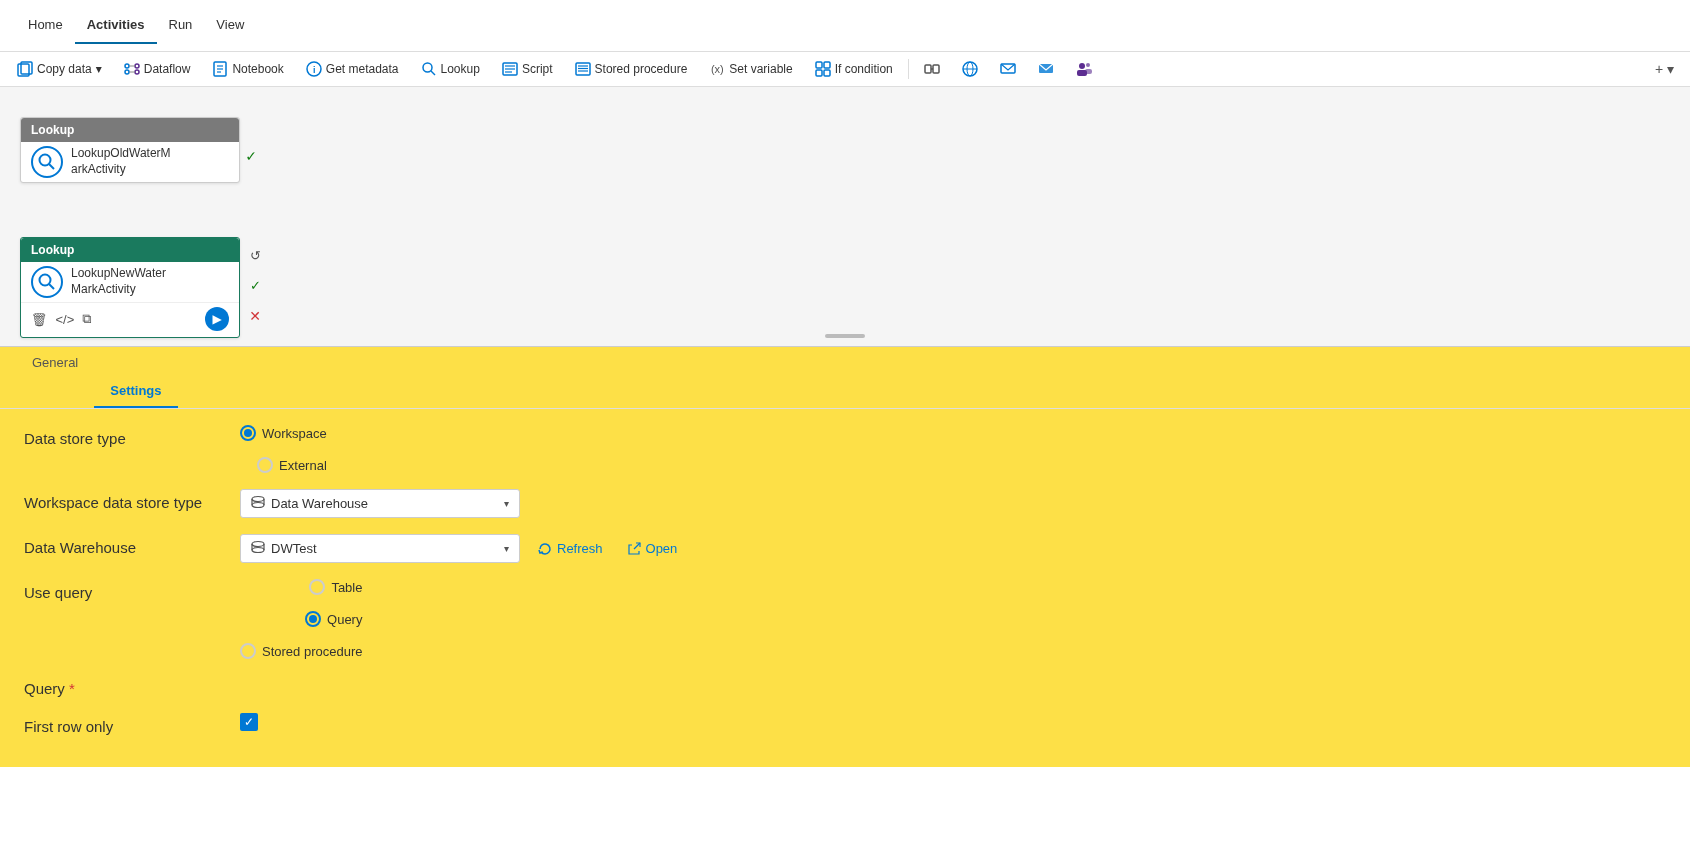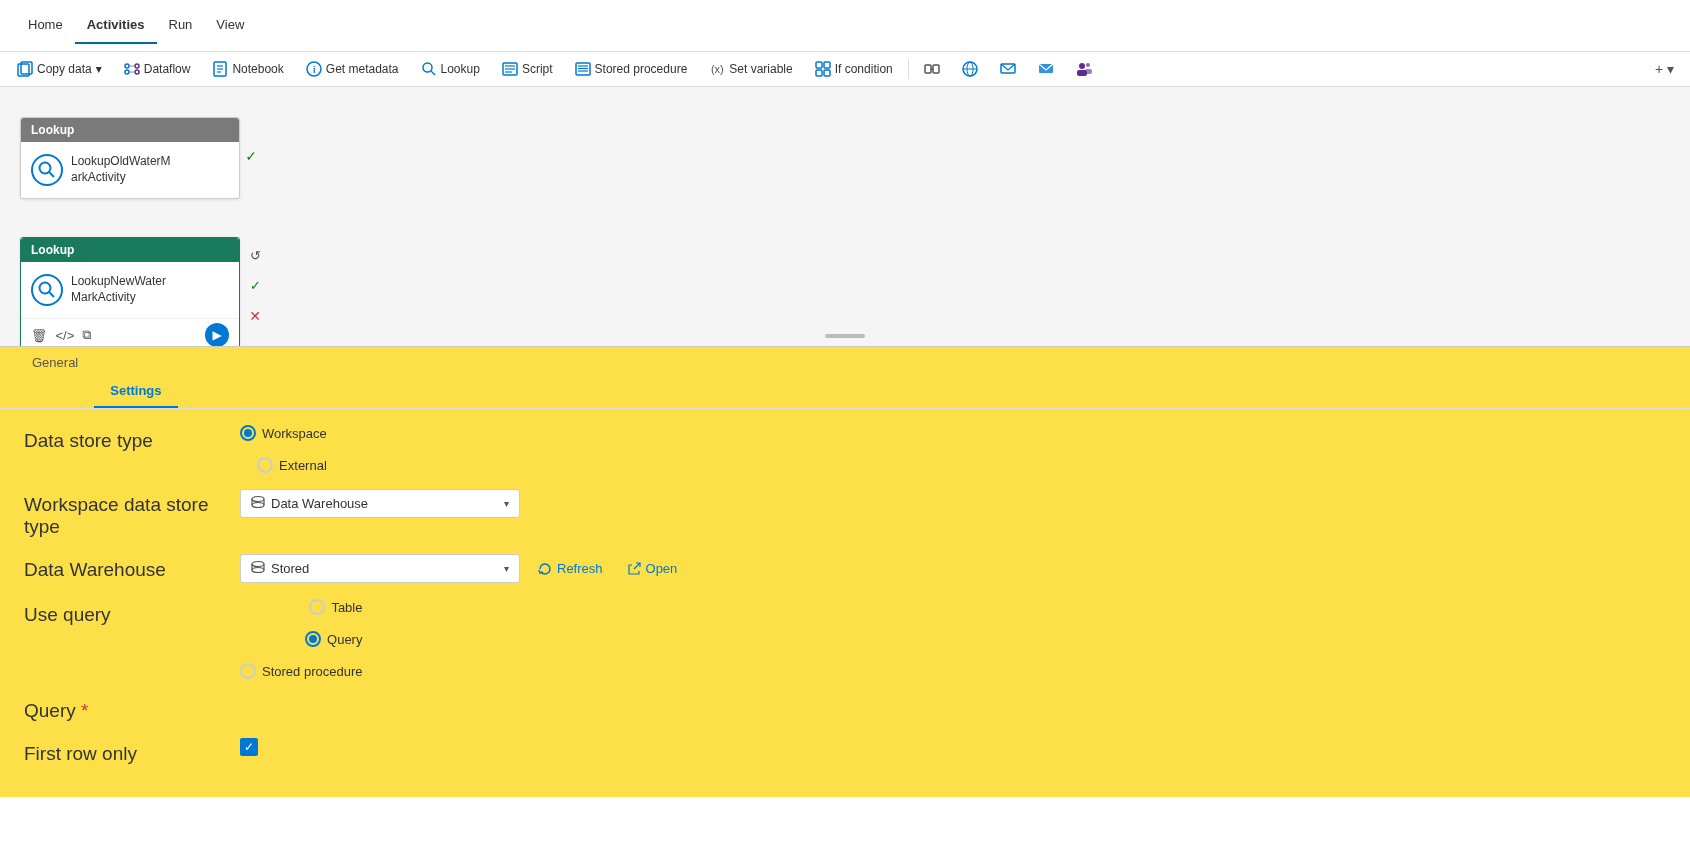--- a/index.html
+++ b/index.html
@@ -45,21 +45,21 @@
       position: absolute; background: #fff; border: 1px solid #ccc;
       border-radius: 3px; width: 220px; box-shadow: 0 1px 3px rgba(0,0,0,0.1);
     }
     .activity-card-header {
       padding: 5px 10px; font-size: 12px; font-weight: 600; color: #fff;
       border-radius: 3px 3px 0 0;
     }
     .activity-card-header.gray { background: #7a7a7a; }
     .activity-card-header.teal { background: #1a7a5e; }
     .activity-card-body {
-      display: flex; align-items: center; gap: 8px; padding: 12px 10px;
+      display: flex; align-items: center; gap: 8px; padding: 4px 10px;
     }
     .activity-icon-circle {
       width: 32px; height: 32px; border-radius: 50%; border: 2px solid #0078d4;
       display: flex; align-items: center; justify-content: center; flex-shrink: 0;
     }
     .activity-name { font-size: 12px; line-height: 1.3; }
     .activity-card-footer {
       display: flex; align-items: center; gap: 8px; padding: 4px 10px 6px;
       border-top: 1px solid #eee;
     }
@@ -82,21 +82,21 @@
       padding: 8px 16px; cursor: pointer; font-size: 13px; color: #555;
       border-bottom: 2px solid transparent;
     }
     .tab.active { color: #0078d4; border-bottom: 2px solid #0078d4; font-weight: 600; margin-top: 28px; }
 
     .settings-content { padding: 16px 24px; }
     .form-row {
       display: flex; align-items: flex-start; margin-bottom: 16px; gap: 16px;
     }
     .form-label {
-      width: 200px; font-size: 19px; color: #333; padding-top: 5px; flex-shrink: 0;
+      width: 200px; font-size: 15px; color: #333; padding-top: 5px; flex-shrink: 0;
     }
     .form-control { display: flex; align-items: center; gap: 12px; flex-wrap: wrap; }
 
     
     .radio-group { display: flex; align-items: flex-end; gap: 16px; flex-direction: column; }
     .radio-item { display: flex; align-items: center; gap: 6px; cursor: pointer; }
     .radio-circle {
       width: 16px; height: 16px; border-radius: 50%; border: 2px solid #ccc;
       display: flex; align-items: center; justify-content: center; flex-shrink: 0;
     }
@@ -384,21 +384,21 @@
         <div class="dropdown">
           <div class="dropdown-text">
             <span>
               <svg width="14" height="14" viewBox="0 0 14 14">
                   <ellipse cx="7" cy="4" rx="6" ry="2.5" fill="none" stroke="#555" stroke-width="1.2"></ellipse>
                   <line x1="1" y1="4" x2="1" y2="10" stroke="#555" stroke-width="1.2"></line>
                   <line x1="13" y1="4" x2="13" y2="10" stroke="#555" stroke-width="1.2"></line>
                   <ellipse cx="7" cy="10" rx="6" ry="2.5" fill="none" stroke="#555" stroke-width="1.2"></ellipse>
                 </svg>
             </span>
-            <span>Stored</span>
+            <span>DWTest</span>
           </div>
           <span class="dropdown-arrow">▾</span>
         </div>
         <div class="icon-btn">
           <svg width="14" height="14" viewBox="0 0 14 14">
               <path d="M2,7 a5,5 0 1,1 1,3" fill="none" stroke="#0078d4" stroke-width="1.5"></path>
               <polyline points="1,8 2,11 5,10" fill="none" stroke="#0078d4" stroke-width="1.5"></polyline>
             </svg>
           <span>Refresh</span>
         </div>

